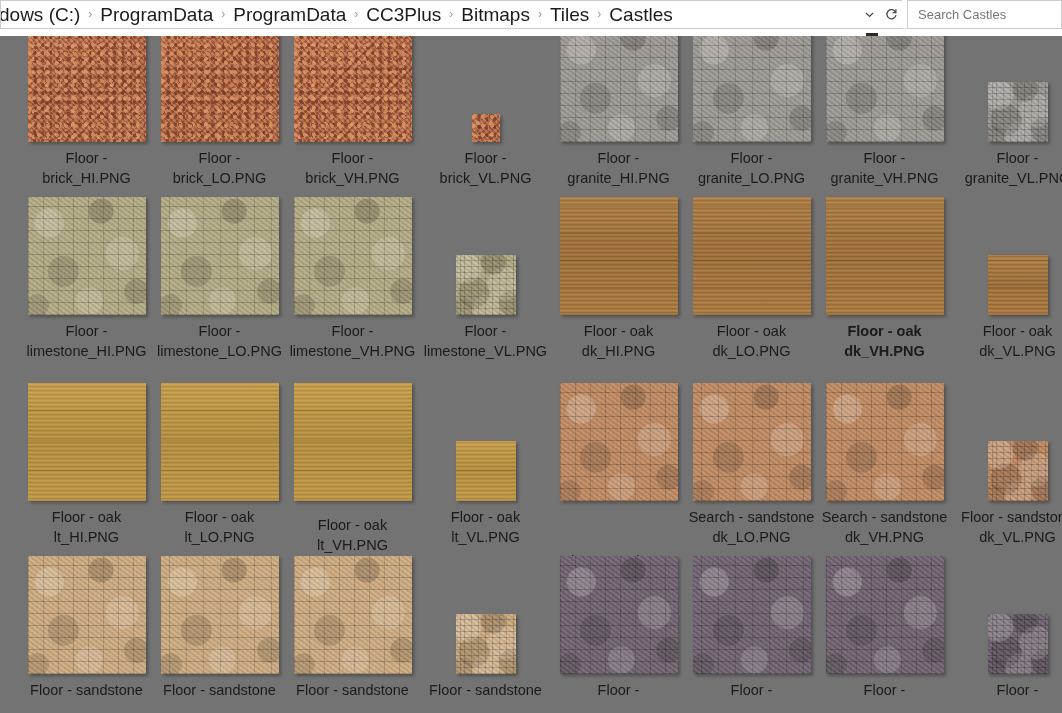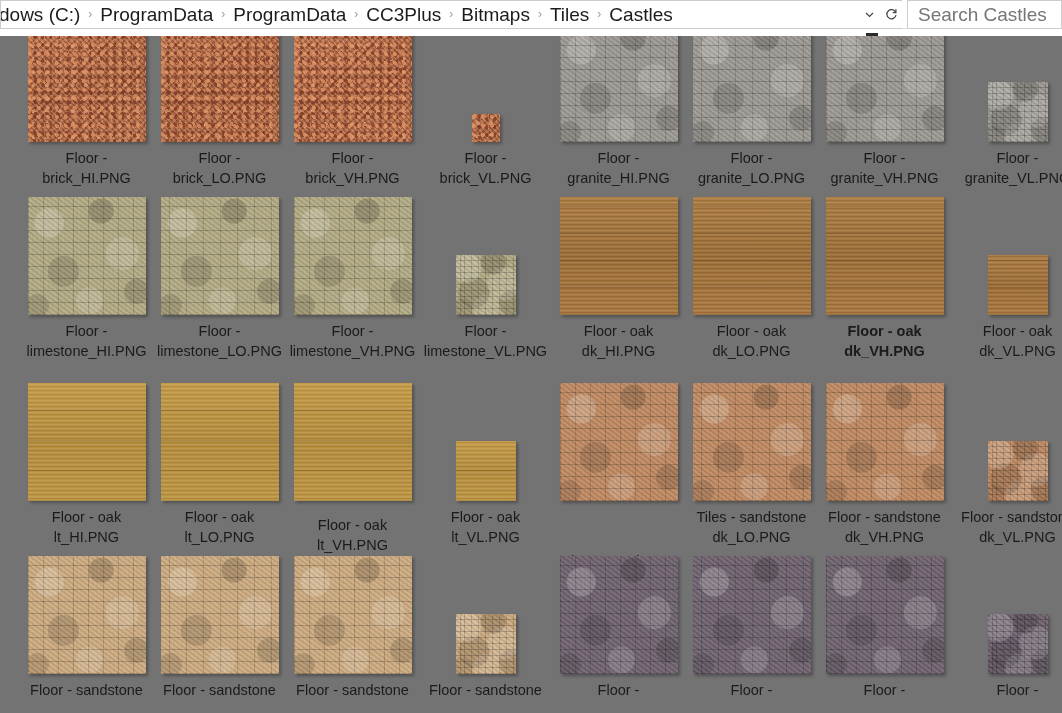--- a/index.html
+++ b/index.html
@@ -77,21 +77,21 @@
     align-items: center;
     box-sizing: border-box;
     height: 29px;
     margin-left: 5px;
   }
   .searchbox input {
     border: none;
     outline: none;
     width: 100%;
     font-family: "Liberation Sans", sans-serif;
-    font-size: 19px;
+    font-size: 13px;
     color: #4c1d95;
     padding-left: 10px;
     background: transparent;
   }
   .searchbox input::placeholder { color: #767676; opacity: 1; }
 
   
   .clip-artifact {
     position: absolute;
     left: 866px;
@@ -488,33 +488,33 @@
       <div class="cell" style="left: 685px; top: 355px;">
         <div class="thumb-wrap">
           <div class="thumb" style="width: 118px; height: 118px;">
             <div class="tex tex-stone sandstone-dk-base">
               <div class="stone-mottle"></div>
               <div class="stone-lines offset"></div>
               <div class="stone-grain"></div>
             </div>
           </div>
         </div>
-        <div class="label">Tiles - sandstone dk_LO.PNG</div>
+        <div class="label">Search - sandstone dk_LO.PNG</div>
       </div>
       <div class="cell" style="left: 818px; top: 355px;">
         <div class="thumb-wrap">
           <div class="thumb" style="width: 118px; height: 118px;">
             <div class="tex tex-stone sandstone-dk-base">
               <div class="stone-mottle"></div>
               <div class="stone-lines"></div>
               <div class="stone-grain"></div>
             </div>
           </div>
         </div>
-        <div class="label">Floor - sandstone dk_VH.PNG</div>
+        <div class="label">Search - sandstone dk_VH.PNG</div>
       </div>
       <div class="cell" style="left: 951px; top: 355px;">
         <div class="thumb-wrap">
           <div class="thumb" style="width: 60px; height: 60px;">
             <div class="tex tex-stone sandstone-dk-base">
               <div class="stone-mottle"></div>
               <div class="stone-lines offset" style="background-image: repeating-linear-gradient(0deg, rgba(0, 0, 0, 0.2) 0px, rgba(0, 0, 0, 0.2) 1px, transparent 1px, transparent 6px), repeating-linear-gradient(90deg, rgba(0, 0, 0, 0.16) 0px, rgba(0, 0, 0, 0.16) 1px, transparent 1px, transparent 7px);"></div>
               <div class="stone-grain"></div>
             </div>
           </div>

